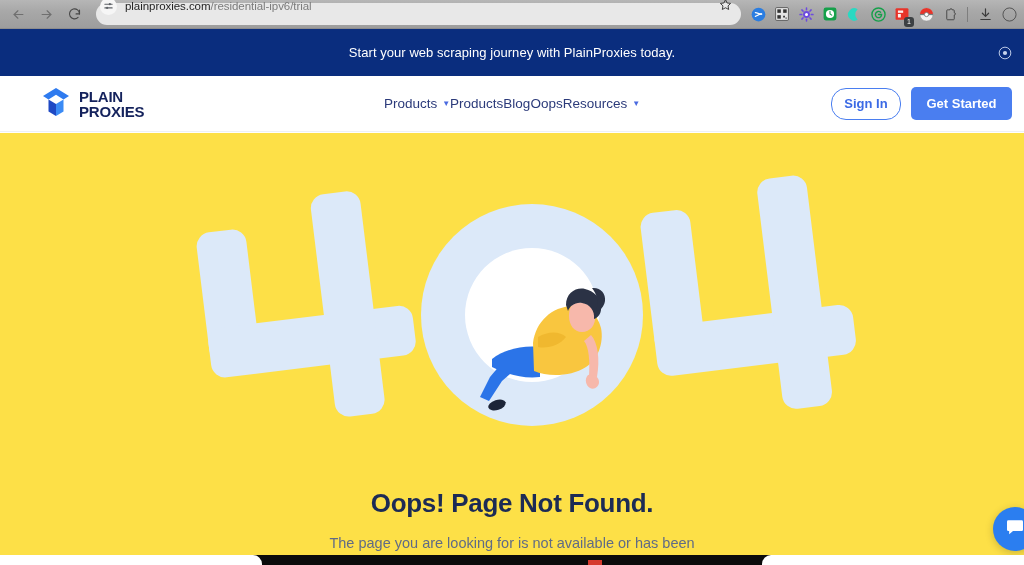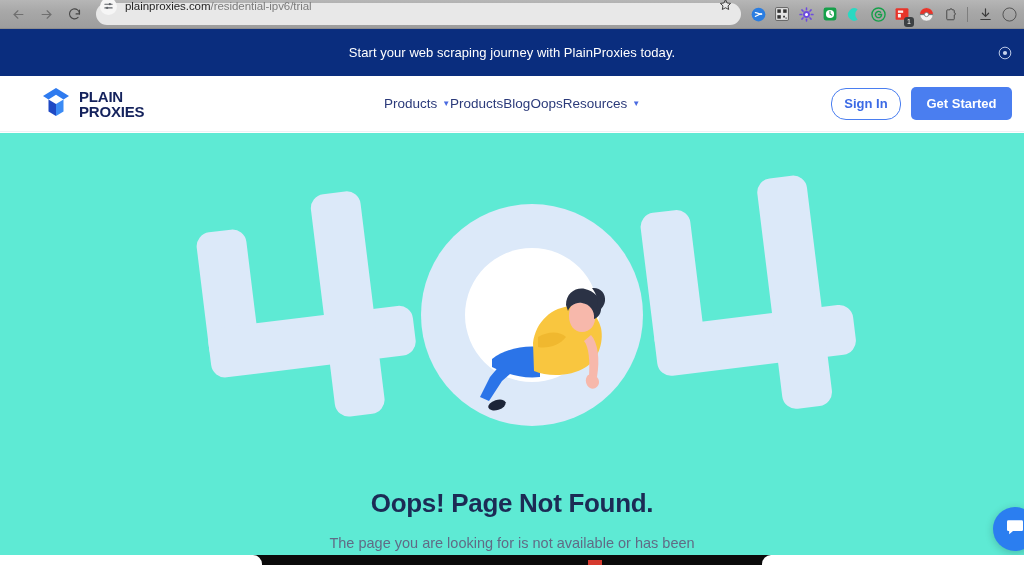--- a/index.html
+++ b/index.html
@@ -127,21 +127,21 @@
     display: flex; align-items: center; justify-content: center;
   }
   #get-started-button {
     width: 101px; height: 33px;
     border-radius: 5px; background: #4a7ef0; color: #ffffff;
     font-size: 13px; font-weight: bold;
     display: flex; align-items: center; justify-content: center;
   }
 
   
-  #main { position: absolute; top: 133px; left: 0; width: 1024px; height: 432px; background: #5eead4; overflow: hidden; }
+  #main { position: absolute; top: 133px; left: 0; width: 1024px; height: 432px; background: #fde047; overflow: hidden; }
   #art-404 { position: absolute; top: 12px; left: 0; width: 1024px; height: 340px; }
   #headline {
     position: absolute; top: 355px; width: 1024px; text-align: center;
     font-size: 26px; font-weight: bold; color: #1c2b55;
     letter-spacing: -0.3px;
   }
   #subtext {
     position: absolute; top: 398px; width: 1024px; text-align: center;
     font-size: 14.5px; color: #606b86; line-height: 25px;
   }

